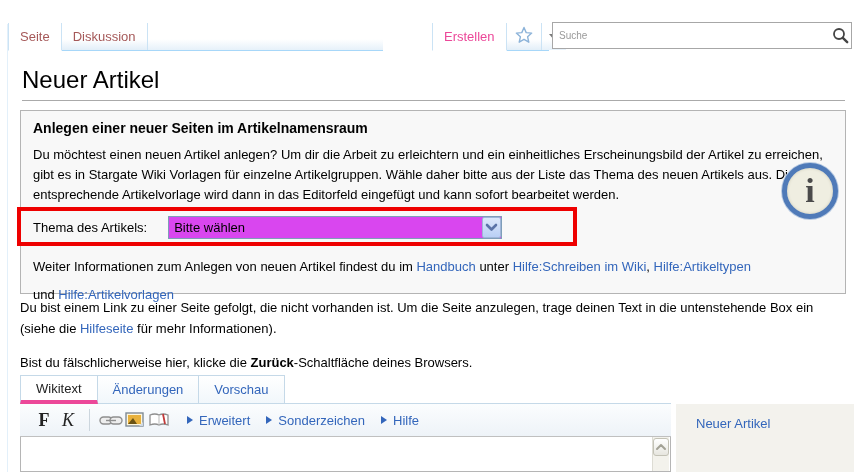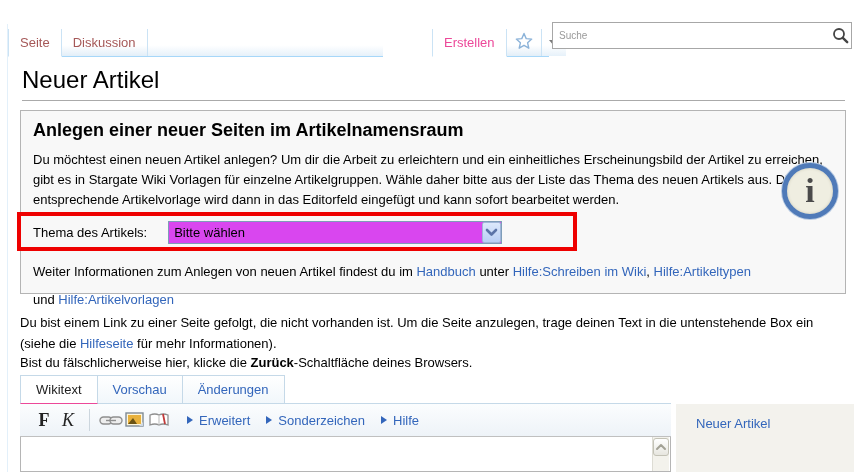--- a/index.html
+++ b/index.html
@@ -2,21 +2,21 @@
 <html><head>
 <meta charset="utf-8">
 <style>
   * { margin:0; padding:0; box-sizing:border-box; }
   html,body { width:854px; height:472px; overflow:hidden; background:#fff;
     font-family:"Liberation Sans", sans-serif; font-size:13px; color:#000; }
   #canvas { position:relative; width:854px; height:472px; background:#fff; }
 
   
   .content-left-border { position:absolute; left:7px; top:24px; bottom:0; width:1px; background:#e3f0fa; }
-  .tabstrip { position:absolute; top:29px; height:28px; display:flex; align-items:stretch;
+  .tabstrip { position:absolute; top:23px; height:28px; display:flex; align-items:stretch;
     border-bottom:1px solid #a7d7f9; }
   #left-tabs { left:8px; width:375px; background:linear-gradient(to bottom,#ffffff 60%,#e6f1fa 100%); }
   #right-tabs { left:432px; width:117px; background:linear-gradient(to bottom,#ffffff 60%,#e6f1fa 100%); }
   .tab { display:flex; align-items:center; padding:0 11px; border-right:1px solid #cbe3f5;
     background:linear-gradient(to bottom,#ffffff 60%,#e2eef8 100%); cursor:pointer; white-space:nowrap; }
   .tab:first-child { border-left:1px solid #cbe3f5; }
   .tab.active { background:#ffffff; margin-bottom:-1px; border-bottom:1px solid #ffffff; }
   .tab.redlink { color:#a55858; }
   .tab.plain  { color:#ec4899; }
   .tab.icontab { padding:0 8px; }
@@ -31,48 +31,48 @@
   #searchbox input::placeholder { color:#9a9a9a; }
   .search-icon { width:22px; display:flex; justify-content:center; cursor:pointer; }
 
   
   #page-title { position:absolute; left:22px; top:66px; font-size:24px; font-weight:normal; color:#000; }
   #title-rule { position:absolute; left:22px; top:100px; width:823px; border-top:1px solid #aaaaaa; }
 
   
   #infobox { position:absolute; left:20px; top:110px; width:826px; height:184px;
     background:#f8f8f8; border:1px solid #b4b4b4; padding:9px 12px 0 12px; }
-  #infobox h2 { font-size:18px; font-weight:bold; margin-bottom:9px; }
+  #infobox h2 { font-size:14px; font-weight:bold; margin-bottom:9px; }
   #infobox .body-text { width:792px; line-height:20px; }
   .topic-row { position:relative; margin-top:9px; height:26px; display:flex; align-items:center;gap:14px; }
   .red-box { position:absolute; left:-16px; top:-7px; width:560px; height:39px;
     border:4px solid #ee0000; pointer-events:none; }
   .topic-label { white-space:nowrap; }
   .topic-select { margin-left:7px; width:334px; height:23px; background:#d946ef;
     border:1px solid #7f9db9; display:flex; align-items:center; cursor:pointer; }
   .topic-select .sel-value { flex:1; padding-left:5px; }
   .sel-arrow { width:19px; height:21px; margin:0; display:flex; align-items:center; justify-content:center;
     background:linear-gradient(to bottom,#dce8fb,#b9cff5); border:1px solid #9fb6d8; border-radius:2px; }
   .more-info { margin-top:13px; line-height:28px; width:740px; }
   a, .link { color:#3366bb; text-decoration:none; cursor:pointer; }
   #info-icon { position:absolute; right:7px; top:52px; width:56px; height:56px; border-radius:50%;
     border:5px solid #4f7ab8; background:#efeee1; box-shadow:0 0 0 1px #b9cbe2, inset 0 0 3px #c9c7b4;
     display:flex; align-items:center; justify-content:center;
     font-family:"Liberation Serif", serif; font-weight:bold; font-size:34px; color:#4a4a4a; }
 
   
   .intro-p { position:absolute; left:20px; width:815px; line-height:21px; }
-  #p1 { top:312px; }
+  #p1 { top:297px; }
   #p2 { top:352px; }
 
   
   #editor-tabs { position:absolute; left:20px; top:375px; height:29px; display:flex; width:651px; }
   .etab { display:flex; align-items:center; padding:0 15px; border:1px solid #c5d9e8;
     background:linear-gradient(to bottom,#ffffff,#f1f7fb); color:#3366bb; cursor:pointer; margin-right:-1px; }
-  .etab.active { background:#ffffff; color:#222; border-bottom:1px solid #ec4899; z-index:2; }
+  .etab.active { background:#ffffff; color:#222; border-bottom:4px solid #ec4899; z-index:2; }
   #editor-tabs .etab-filler { flex:1; border-bottom:1px solid #c5d9e8; }
   #toolbar { position:absolute; left:20px; top:404px; width:651px; height:33px;
     background:linear-gradient(to bottom,#fbfdfe,#eef3f8); border-bottom:1px solid #c0c0c0;
     display:flex; align-items:center; padding-left:12px; }
   .tb-btn { display:flex; align-items:center; justify-content:center; min-width:24px; height:24px; cursor:pointer; }
   .tb-bold { font-family:"Liberation Serif", serif; font-weight:bold; font-size:18px; color:#222; }
   .tb-italic { font-family:"Liberation Serif", serif; font-style:italic; font-size:18px; color:#222; }
   .tb-sep { width:1px; height:22px; background:#ccd6de; margin:0 9px; }
   .tb-section { display:flex; align-items:center; margin-left:16px; cursor:pointer; color:#3366bb; }
   .play { width:0; height:0; border-top:4px solid transparent; border-bottom:4px solid transparent;
@@ -147,22 +147,22 @@
 
     <div id="info-icon">i</div>
   </div>
 
   <p class="intro-p" id="p1"><span>Du bist einem Link zu einer Seite gefolgt, die nicht vorhanden ist. Um die Seite anzulegen, trage deinen Text in die untenstehende Box ein (siehe die </span><span class="link">Hilfeseite</span><span> für mehr Informationen).</span></p>
 
   <p class="intro-p" id="p2"><span>Bist du fälschlicherweise hier, klicke die </span><b>Zurück</b><span>-Schaltfläche deines Browsers.</span></p>
 
   <div id="editor-tabs">
     <div class="etab active">Wikitext</div>
+    <div class="etab">Änderungen</div>
     <div class="etab">Vorschau</div>
-    <div class="etab">Änderungen</div>
     <div class="etab-filler"></div>
   </div>
 
   <div id="toolbar">
     <div class="tb-btn tb-bold">F</div>
     <div class="tb-btn tb-italic">K</div>
     <div class="tb-sep"></div>
     <div class="tb-btn">
       <svg width="24" height="13" viewBox="0 0 24 13">
         <rect x="1" y="3" width="12" height="7" rx="3.5" fill="#eeeeee" stroke="#8f8f8f" stroke-width="1.4"></rect>

